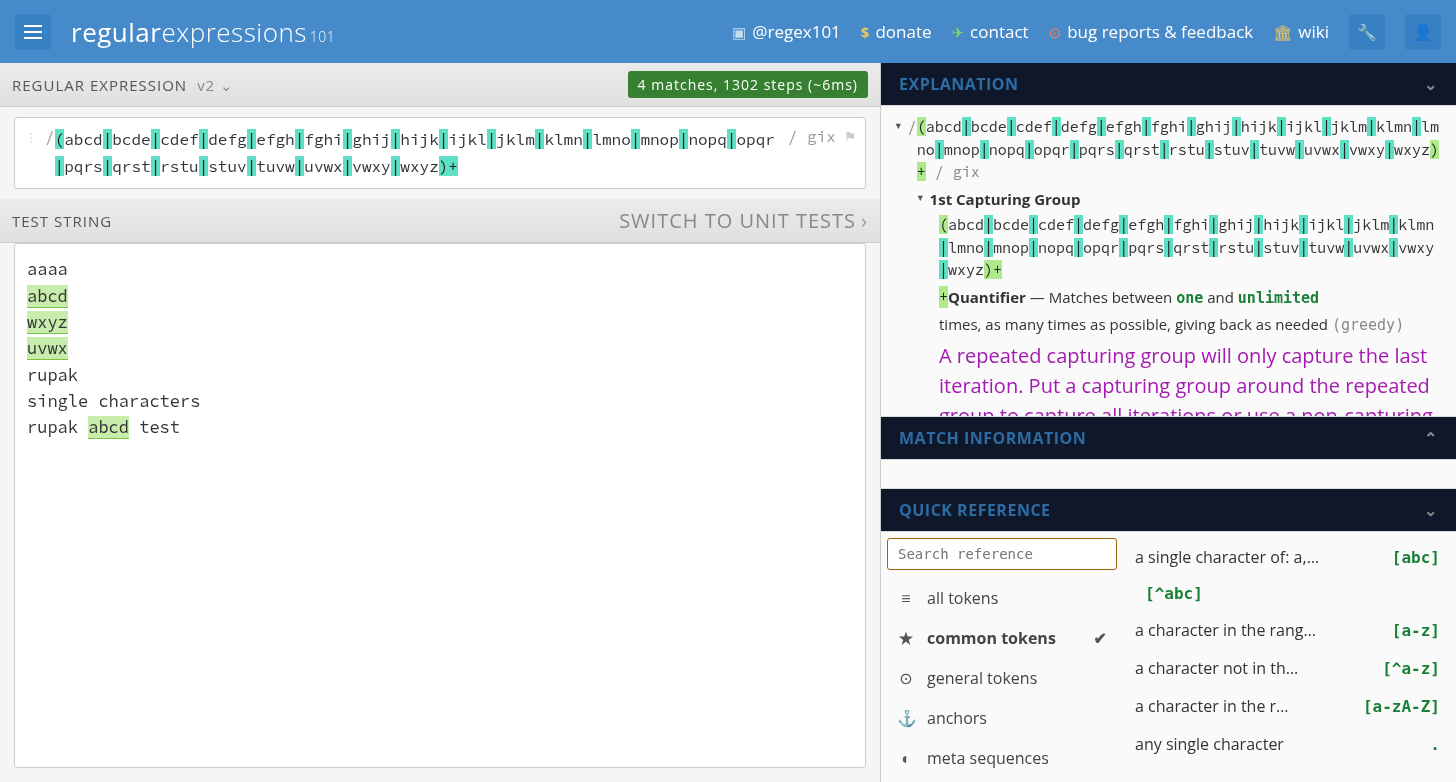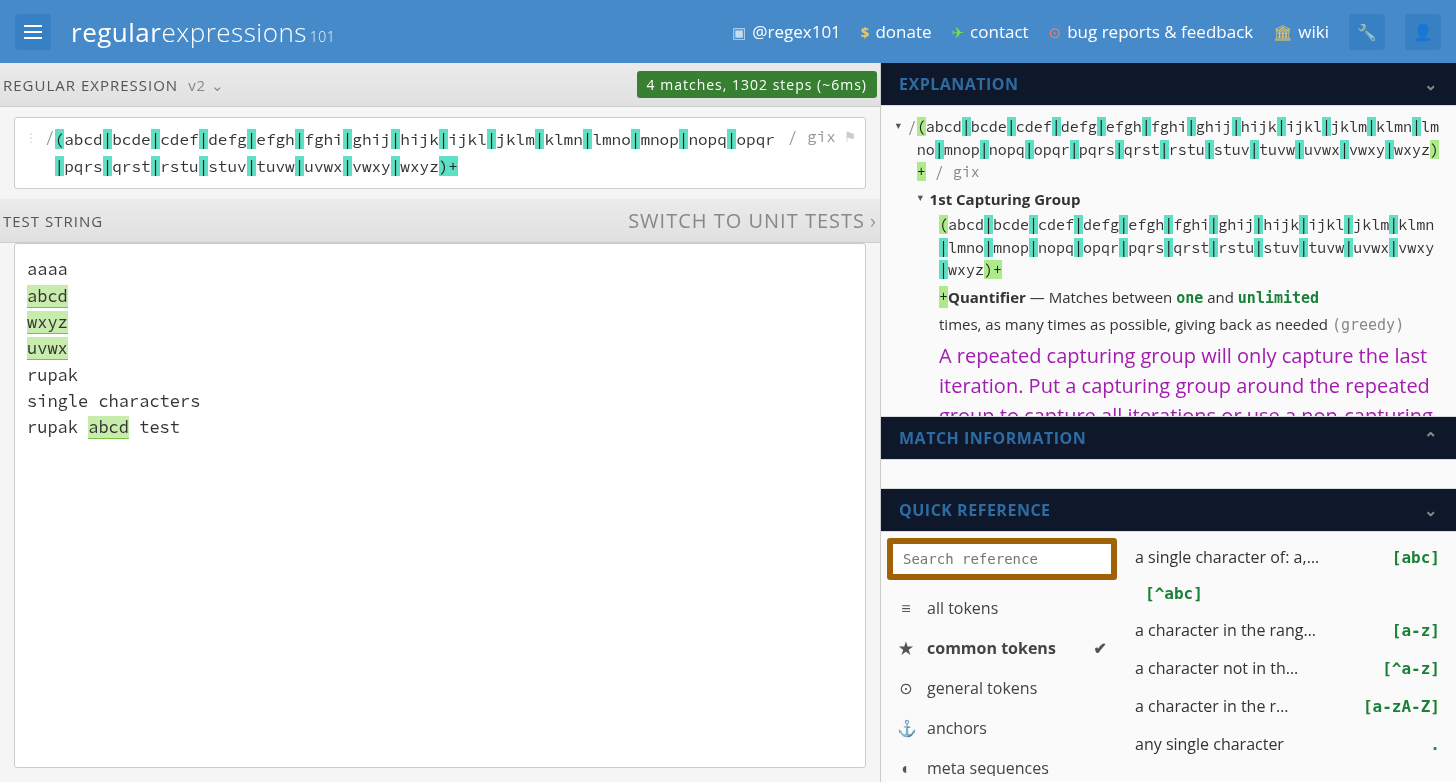--- a/index.html
+++ b/index.html
@@ -13,21 +13,21 @@
 .logo .sub { font-size: 14px; opacity: 0.9; margin-left: 3px; }
 .header-links { margin-left: auto; display: flex; gap: 20px; align-items: center; }
 .header-links a { color: #fff; text-decoration: none; font-size: 17px; display: flex; align-items: center; gap: 6px; }
 .header-links .icon { font-size: 15px; }
 .header-btn { background: #3680c3; width: 36px; height: 36px; border-radius: 4px; display: flex; align-items: center; justify-content: center; cursor: pointer; }
 
 .main { display: flex; height: calc(100vh - 63px); }
 .left { flex: 0 0 880px; display: flex; flex-direction: column; }
 .right { flex: 1; display: flex; flex-direction: column; border-left: 1px solid #ccc; background: #fafafa; overflow: hidden; }
 
-.section-header { background: linear-gradient(#ebebeb, #e0e0e0); padding: 8px 3px; color: #555; font-size: 15px; letter-spacing: 1px; display: flex; align-items: center; border-bottom: 1px solid #ccc; }
+.section-header { background: linear-gradient(#ebebeb, #e0e0e0); padding: 8px 12px; color: #555; font-size: 15px; letter-spacing: 1px; display: flex; align-items: center; border-bottom: 1px solid #ccc; }
 .section-header .version { color: #888; margin-left: 10px; font-size: 15px; }
 .section-header .version-arrow { color: #888; }
 .section-header .right-text { margin-left: auto; color: #888; font-size: 20px; letter-spacing: 1px; cursor: pointer; }
 .section-header .right-text-arrow { margin-left: 5px; color: #999; }
 .stats-badge { margin-left: auto; background: #377f31; color: #fff; padding: 4px 10px; border-radius: 3px; font-size: 14px; text-align: center; }
 
 .regex-box { background: #fff; margin: 10px 14px; border: 1px solid #ccc; border-radius: 3px; padding: 8px 10px; display: flex; align-items: flex-start; font-family: "Source Code Pro", monospace; font-size: 16px; }
 .regex-handle { color: #ccc; font-size: 12px; margin-right: 8px; margin-top: 4px; }
 .regex-delim { color: #999; }
 .regex-content { flex: 1; line-height: 1.7; word-break: break-all; }
@@ -54,21 +54,21 @@
 .expl-text { font-family: "Open Sans", sans-serif; }
 .expl-bold { font-weight: 700; }
 .expl-gray { color: #888; }
 .expl-mono-green { color: #1a7f37; font-family: monospace; font-weight: 600; }
 .expl-warn { color: #a21caf; font-family: "Open Sans", sans-serif; font-size: 20px; }
 
 .match-info { min-height: 28px; }
 
 .quickref { display: flex; flex: 1; overflow: hidden; padding: 6px; gap: 8px; }
 .qr-left { width: 230px; display: flex; flex-direction: column; }
-.qr-search { border: 6px solid #a16207; border-radius: 3px; padding: 7px 10px; font-family: monospace; font-size: 14px; color: #999; margin-bottom: 8px; }
+.qr-search { border: 1px solid #a16207; border-radius: 3px; padding: 7px 10px; font-family: monospace; font-size: 14px; color: #999; margin-bottom: 8px; }
 .qr-cats { overflow-y: auto; flex: 1; position: relative; }
 .qr-cat { display: flex; align-items: center; gap: 12px; padding: 9px 10px; cursor: pointer; font-size: 16px; color: #444; }
 .qr-cat.active { font-weight: 700; }
 .qr-cat .cat-icon { width: 18px; text-align: center; color: #555; }
 .qr-cat .check { margin-left: auto; color: #555; }
 .qr-right { flex: 1; overflow-y: auto; position: relative; }
 .qr-item { display: flex; align-items: center; padding: 8px 10px; font-size: 16px; cursor: pointer; }
 .qr-item .desc { flex: 1; white-space: nowrap; overflow: hidden; text-overflow: ellipsis; }
 .qr-item .pat { font-family: monospace; font-weight: 700; color: #1a7f37; margin-left: 10px; }
 </style>

